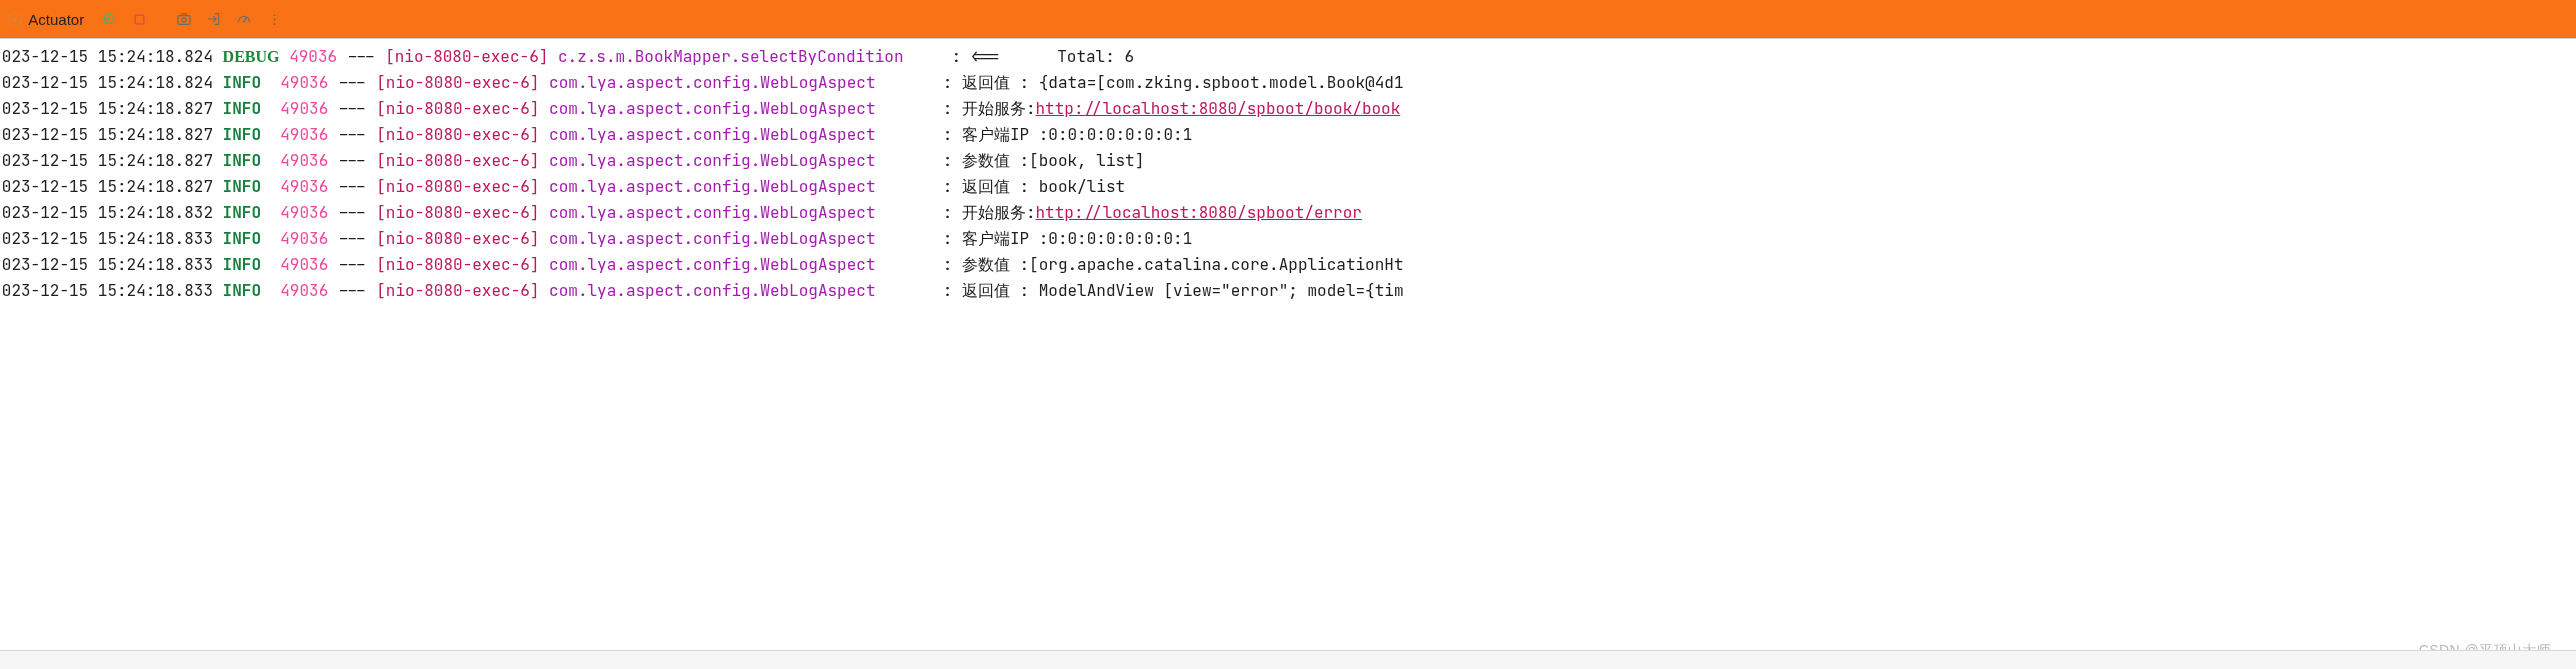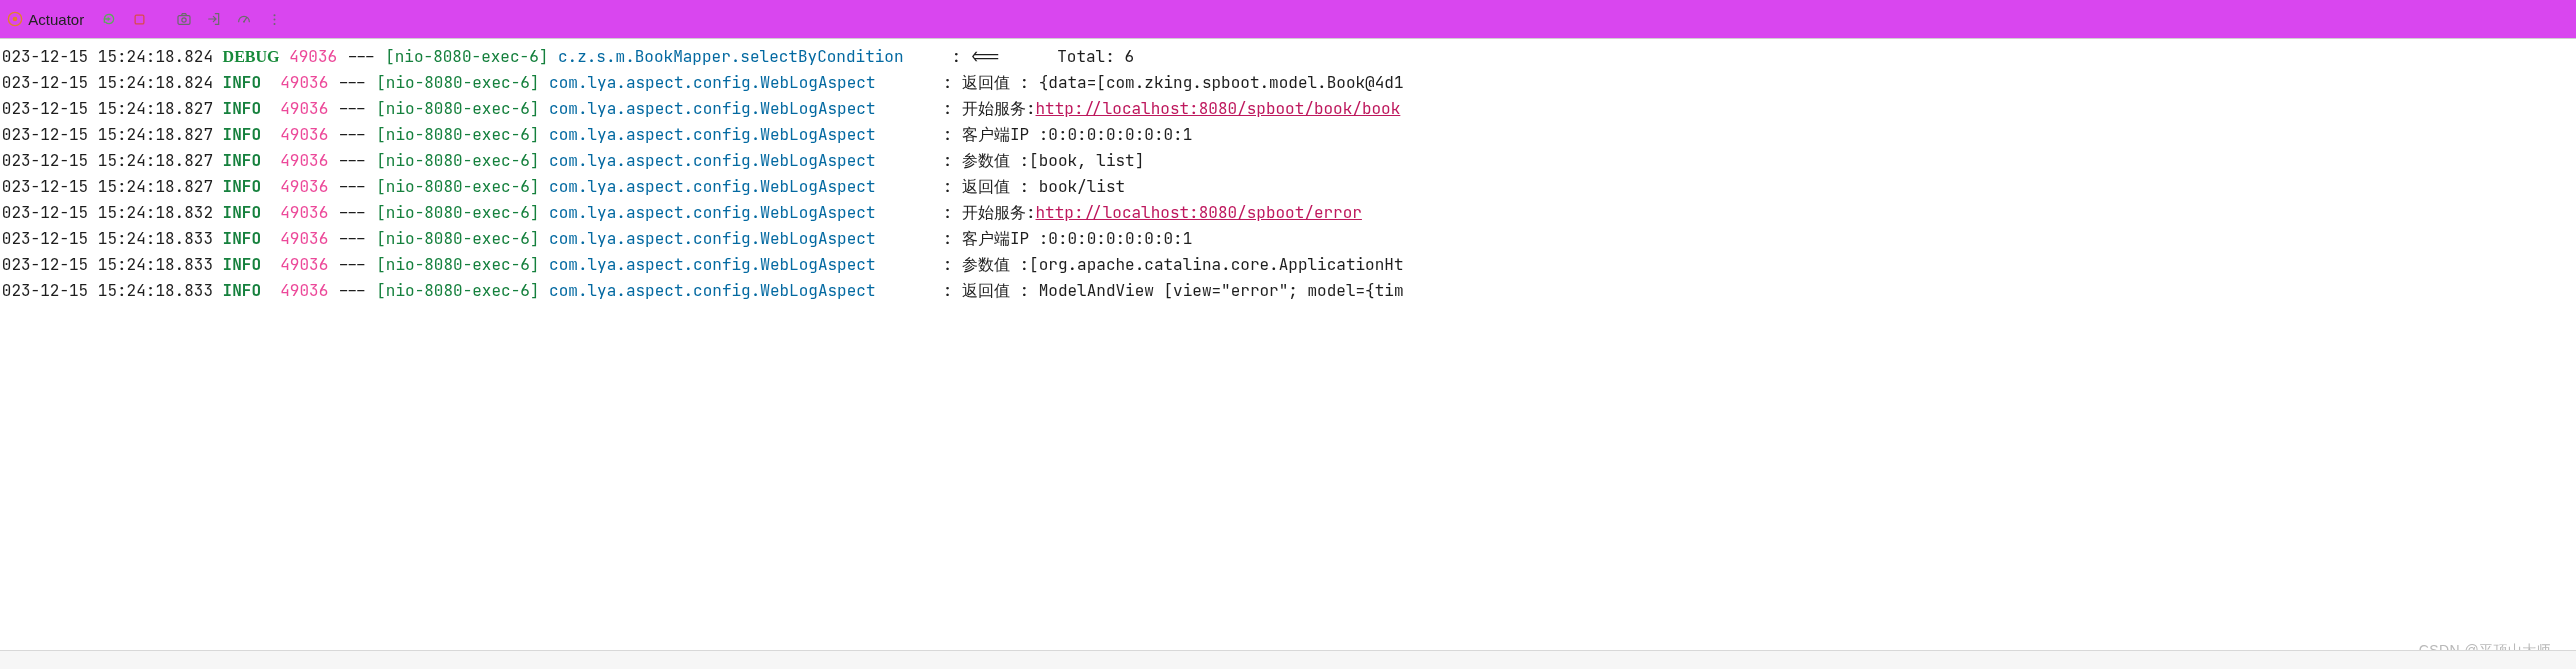--- a/index.html
+++ b/index.html
@@ -12,21 +12,21 @@
     width: 2576px;
     height: 670px;
   }
   .toolbar {
     display: flex;
     align-items: center;
     height: 39px;
     padding: 0 7px;
     border-bottom: 0.9px solid #d0d0d0;
     gap: 5.3px;
-    background: #d946ef;
+    background: #f97316;
   }
   .toolbar-label {
     display: flex;
     align-items: center;
     gap: 5.3px;
     font-family: -apple-system, "Segoe UI", sans-serif;
     font-size: 15px;
     color: #222;
     margin-right: 7px;
   }
@@ -45,22 +45,22 @@
     padding: 5.3px 0 0 1.8px;
     line-height: 26px;
     white-space: pre;
     letter-spacing: 0;
     overflow: hidden;
   }
   .log-line { display: block; white-space: pre; }
   .lvl-debug { color: #178a3a; font-weight: 600; font-family: Liberation Serif, serif; }
   .lvl-info  { color: #15803d; font-weight: 600; }
   .pid { color: #ec4899; }
-  .thread { color: #15803d; }
-  .logger { color: #0369a1; }
+  .thread { color: #be185d; }
+  .logger { color: #a21caf; }
   .link { color: #be185d; text-decoration: underline; cursor: pointer; }
   .watermark {
     position: absolute;
     bottom: 9px;
     right: 25px;
     font-family: -apple-system, "Segoe UI", sans-serif;
     font-size: 14px;
     color: #b8b8b8;
     letter-spacing: 0.4px;
   }

